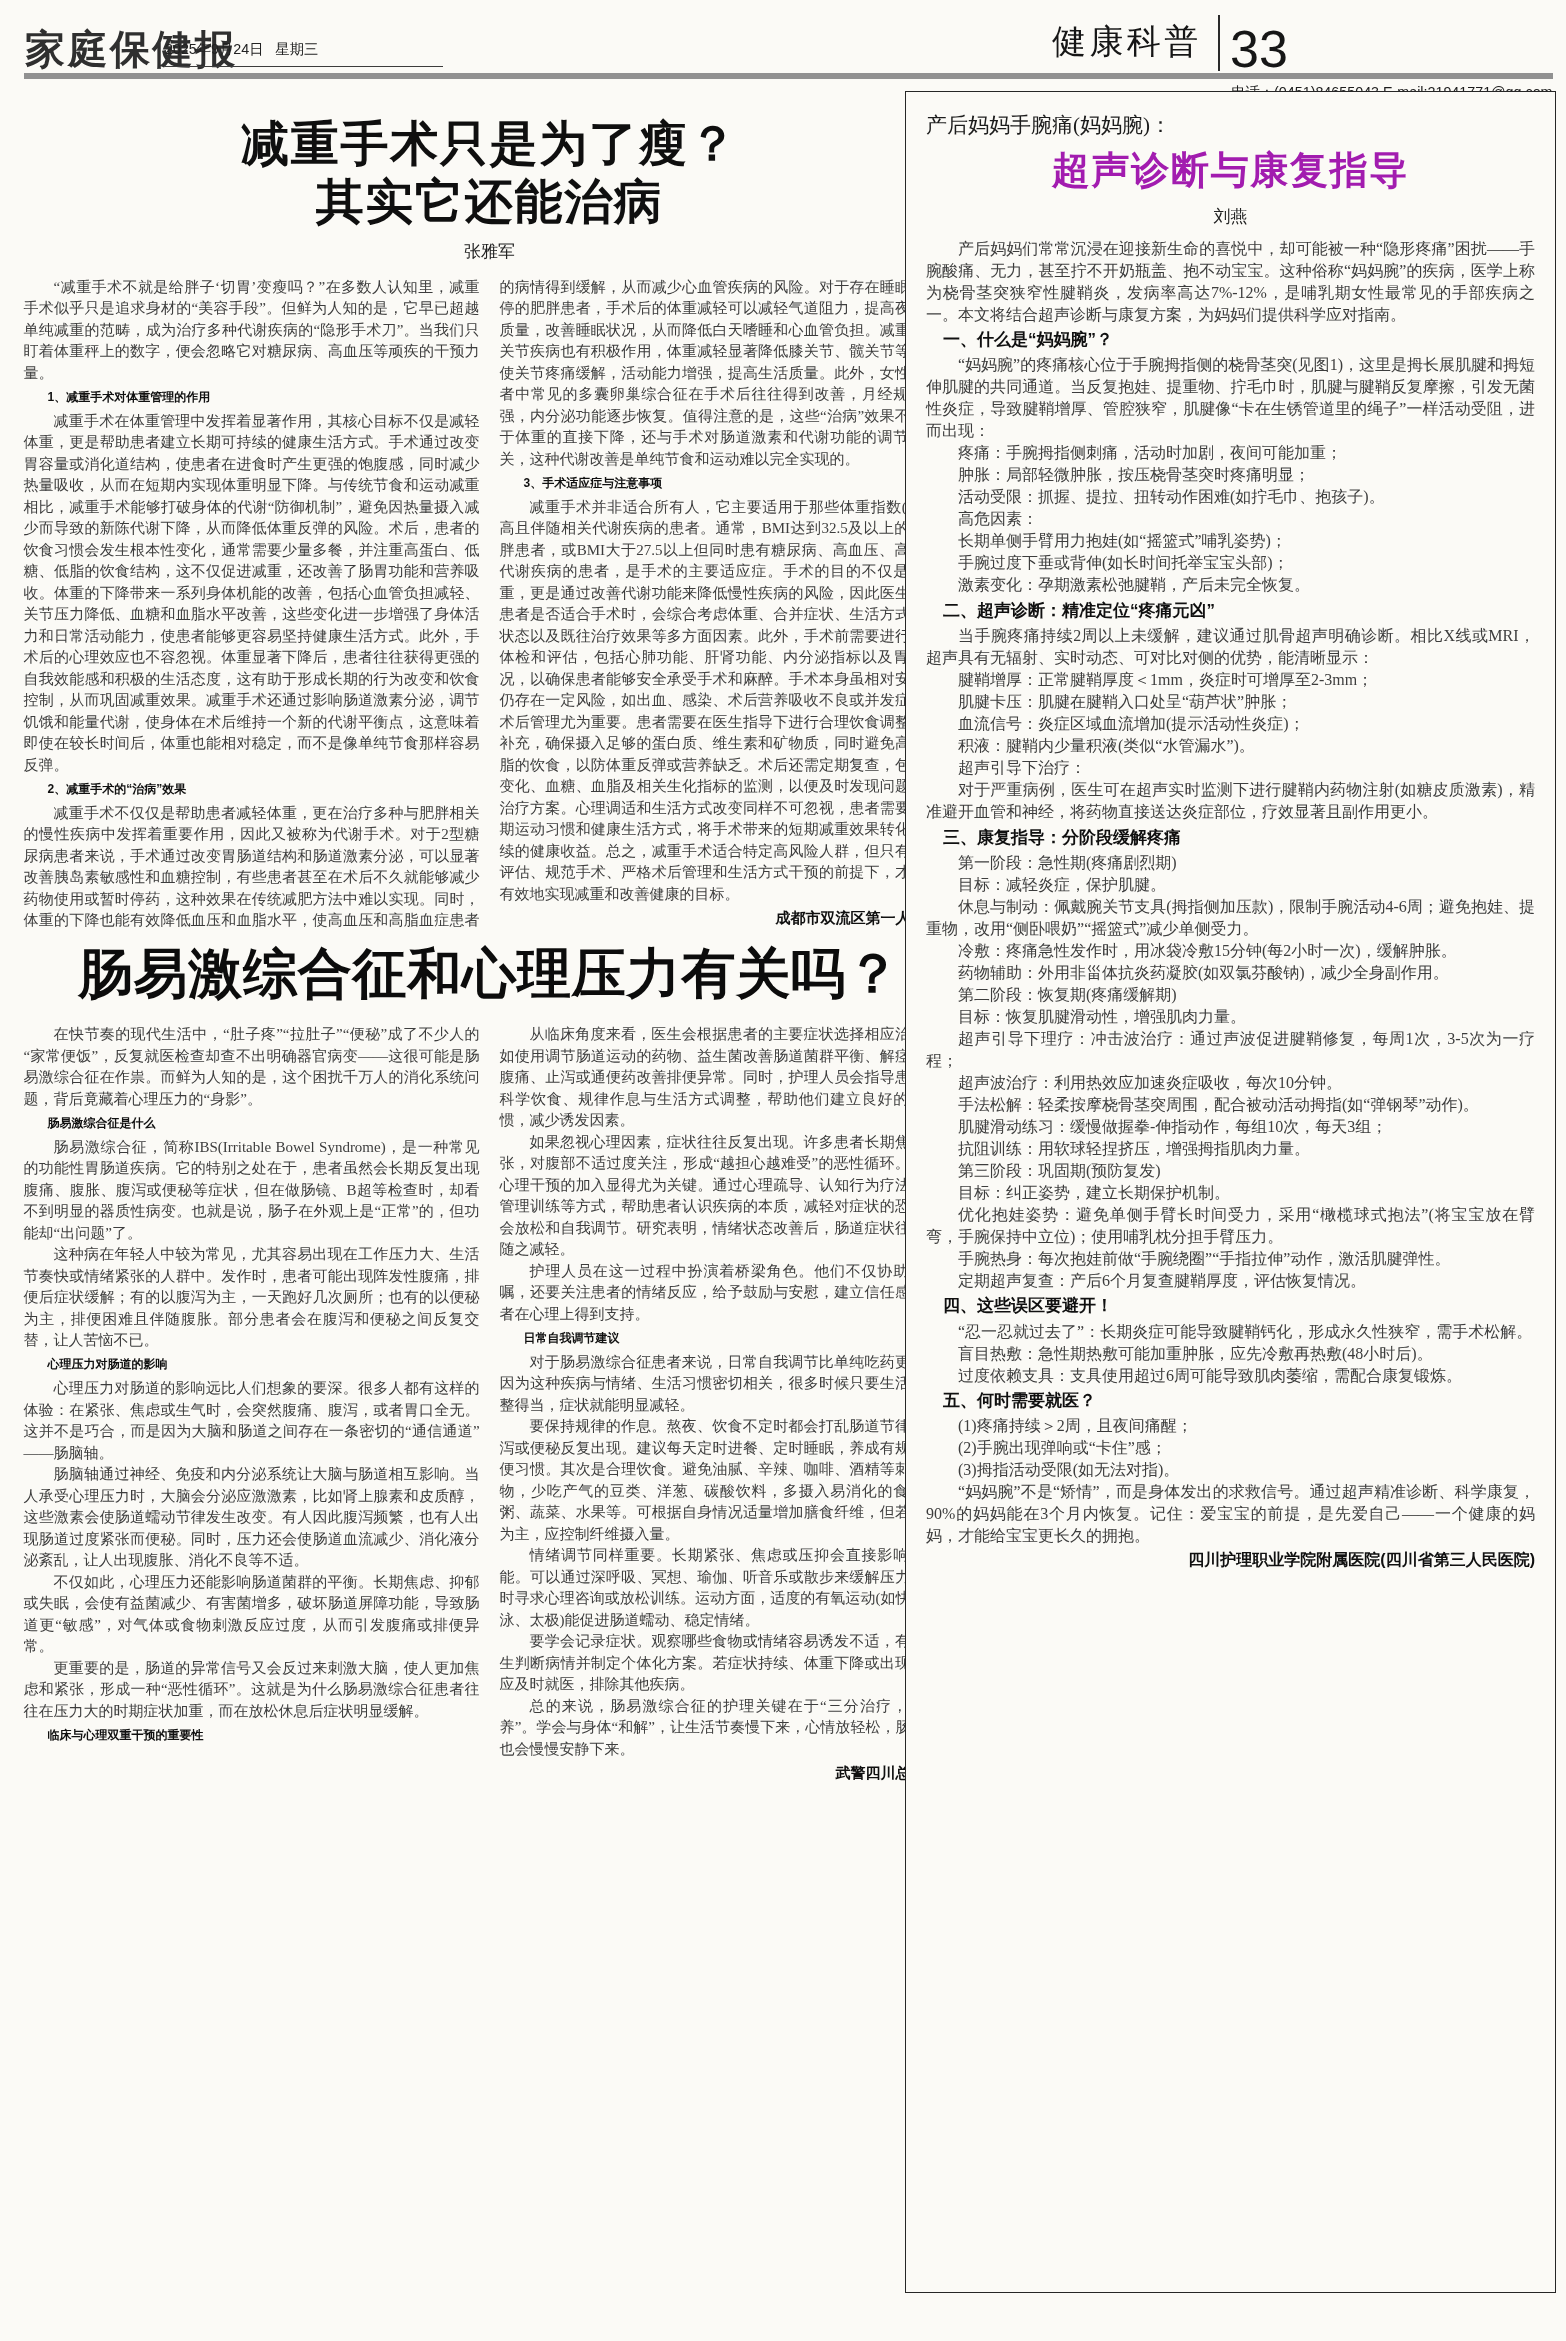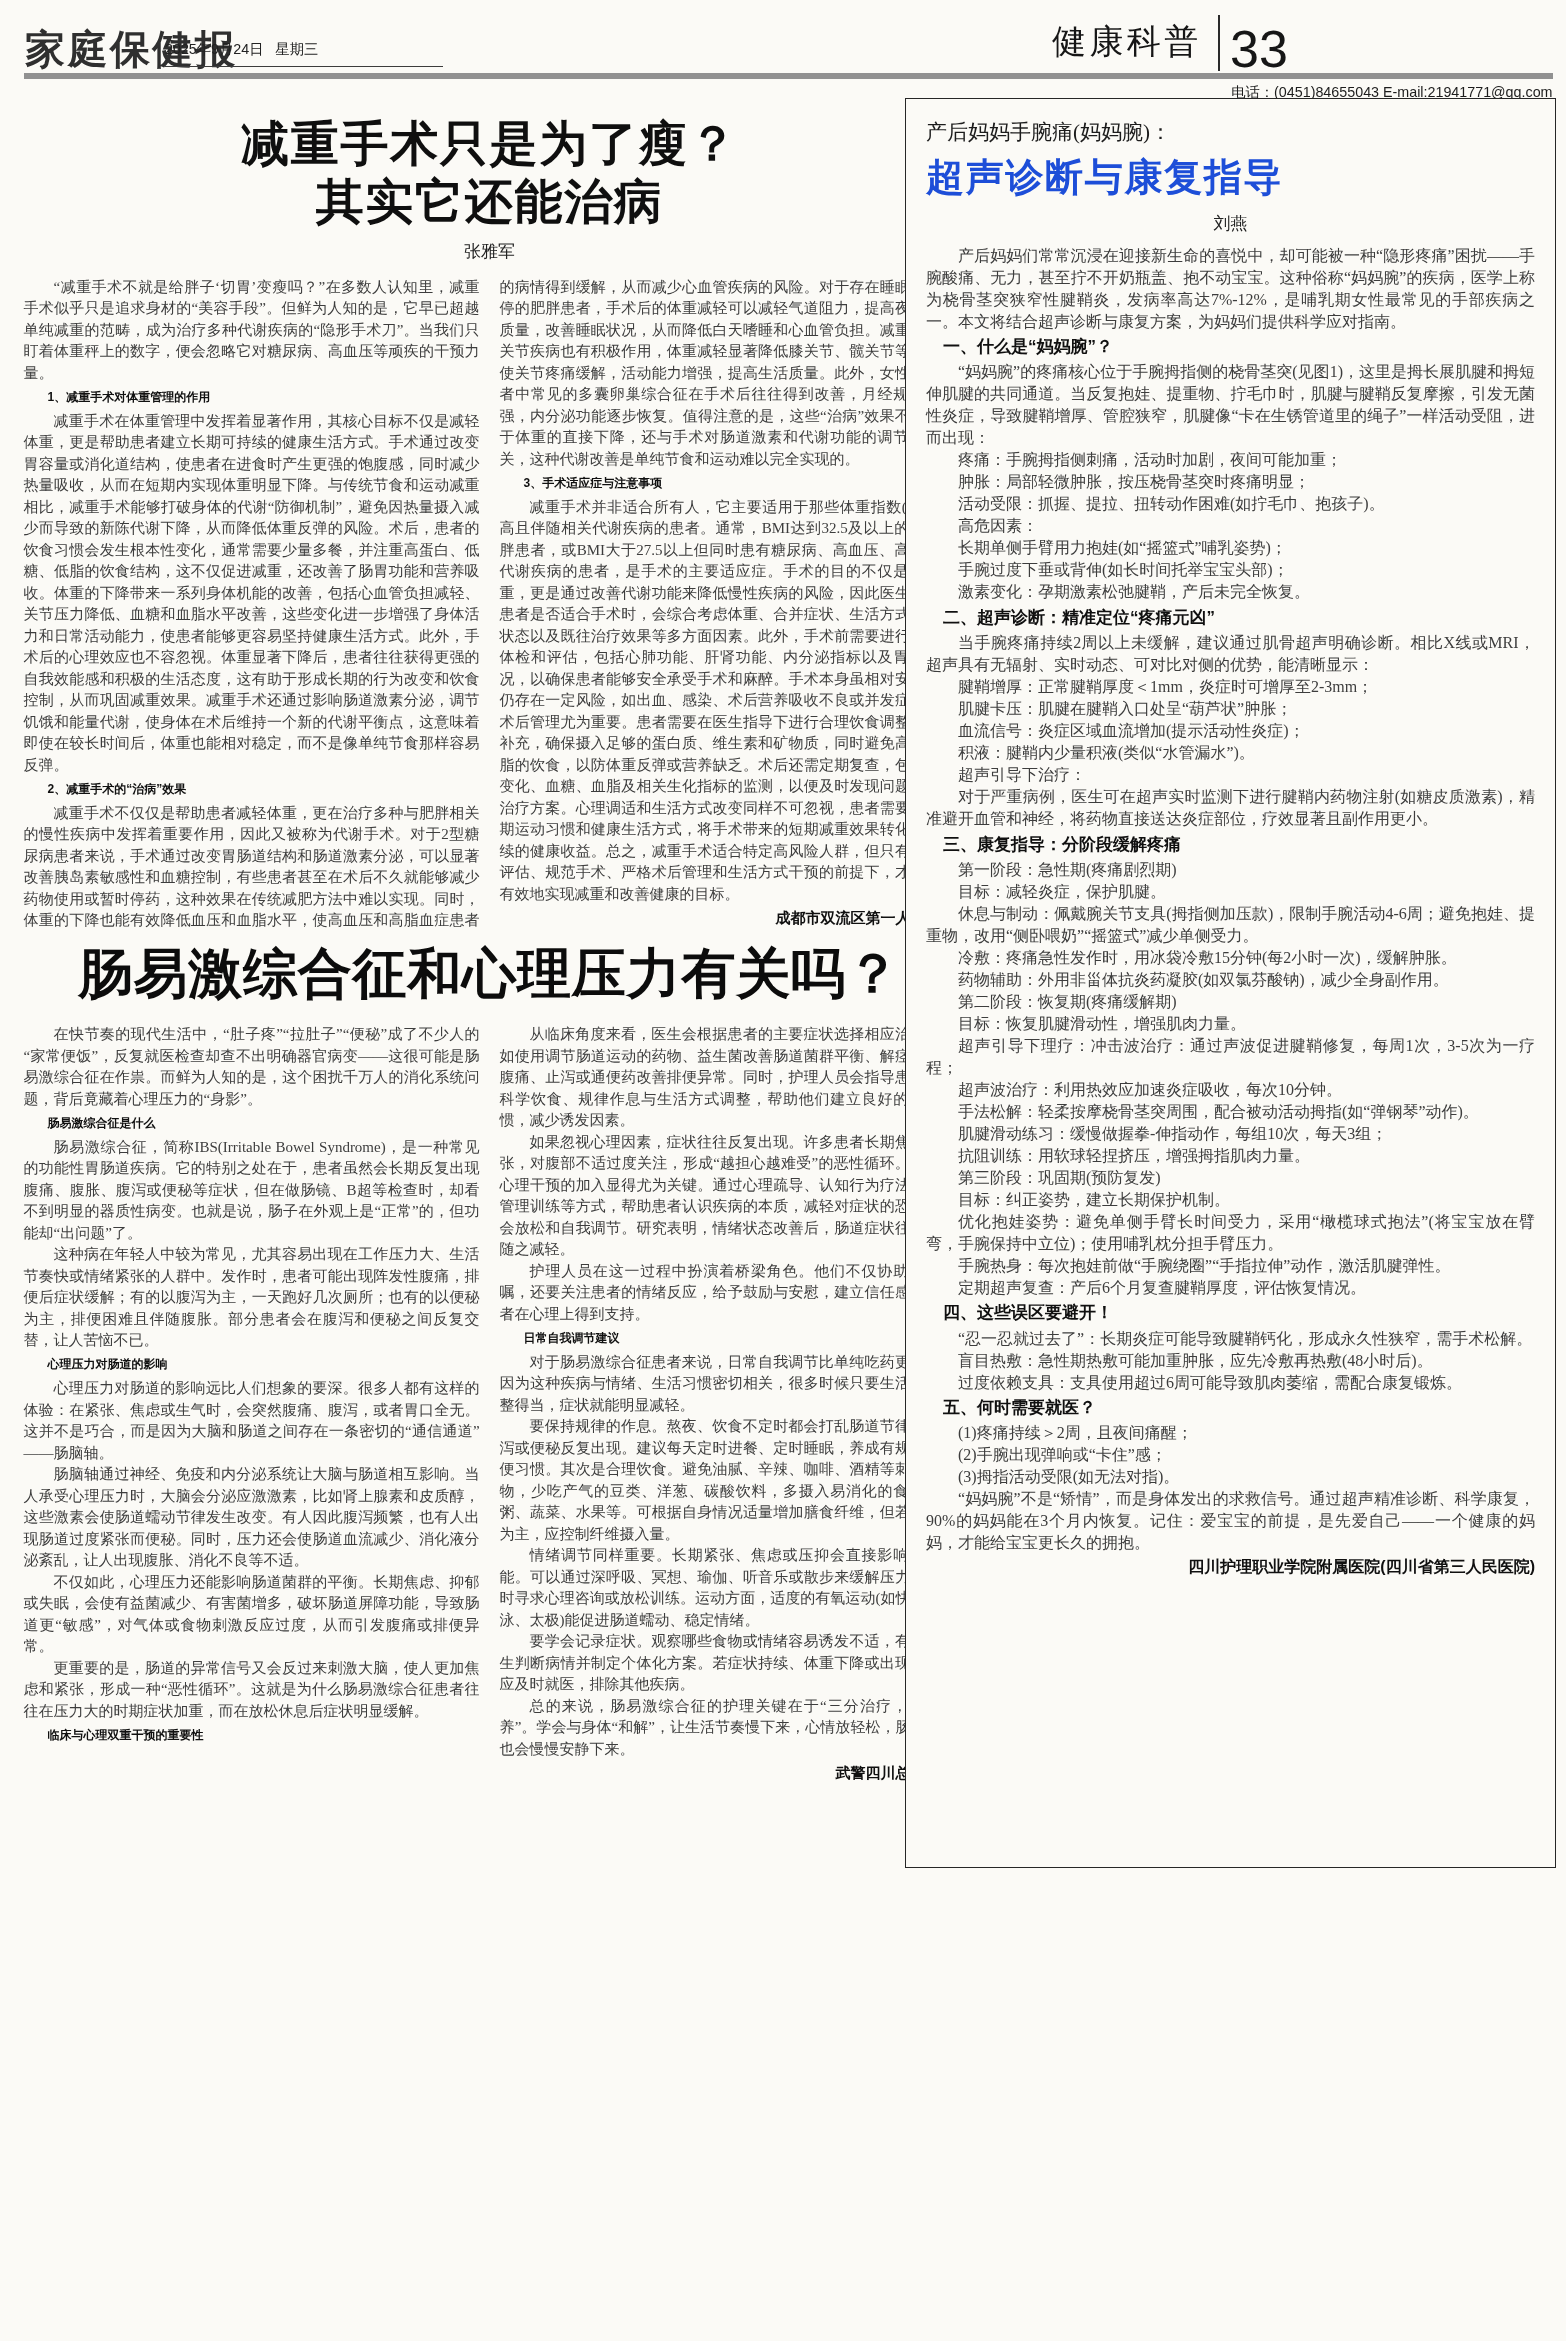--- a/index.html
+++ b/index.html
@@ -75,27 +75,27 @@
     font-family:"Liberation Sans", sans-serif; text-indent:0; margin-top:1.7px;
   }
   .a2-header { margin-top:6px; }
   .a2-title {
     text-align:center; font-size:54px; font-weight:900; color:#0c0c0c;
     letter-spacing:0.8px; font-family:"Liberation Serif", serif;
   }
 
   
   .right-box {
-    position:absolute; left:905px; top:98px; width:651px; height:1770px;
+    position:absolute; left:905px; top:91px; width:651px; height:2202px;
     border:1.7px solid #262626; background:#fbfaf6;
     padding:18.5px 20px; overflow:hidden;
   }
   .a3-kicker { font-size:21px; color:#1c1c1c; }
   .a3-title {
-    text-align:left; font-size:38px; font-weight:900; color:#1d4ed8;
+    text-align:center; font-size:38px; font-weight:900; color:#a21caf;
     margin-top:6.7px; letter-spacing:1.7px; font-family:"Liberation Serif", serif;
   }
   .a3-author {
     text-align:center; font-size:17px; color:#222; margin:8.4px 0 10px;
     font-family:"Liberation Sans", sans-serif;
   }
   .a3-body { text-align:justify; font-size:16px; line-height:22px; color:#3d3d3d; }
   .a3-body .sub-head { font-size:17px; text-indent:1em; margin:3.4px 0; }
 </style>
 </head>

